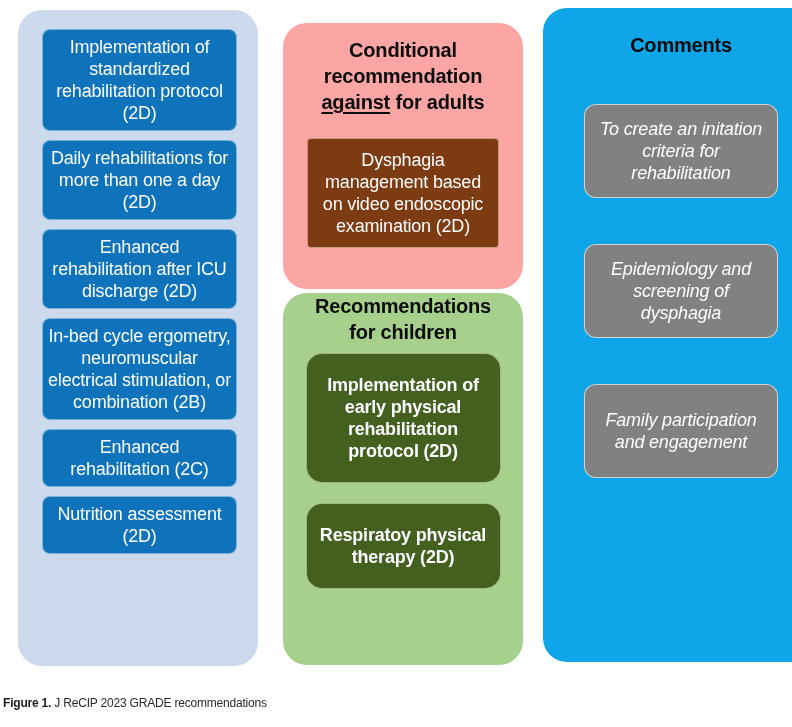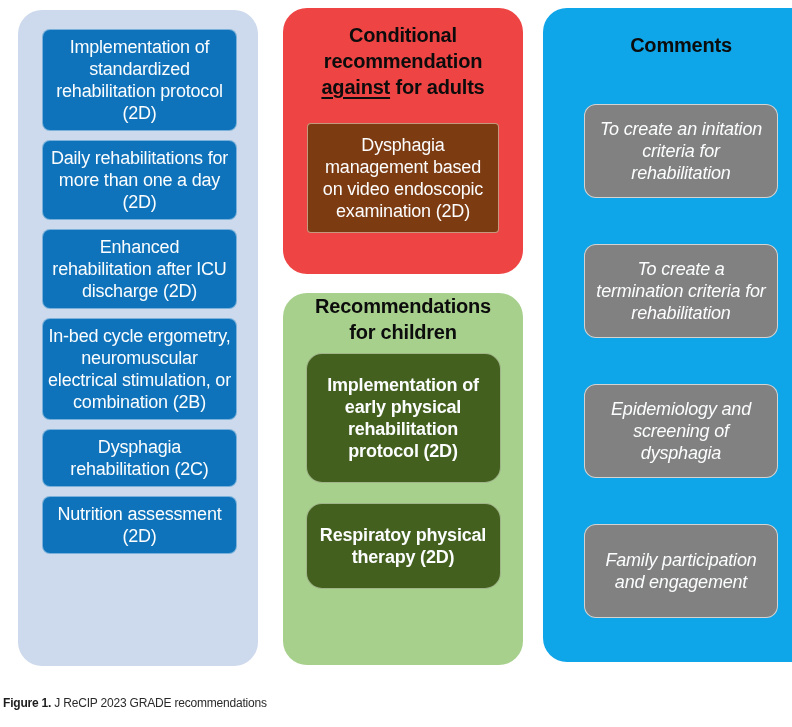--- a/index.html
+++ b/index.html
@@ -14,21 +14,21 @@
     height: 727px;
     background: #ffffff;
     overflow: hidden;
   }
   .panel {
     position: absolute;
     border-radius: 24px;
     box-sizing: border-box;
   }
   .panel-adults   { left: 18px;  top: 10px;  width: 240px; height: 656px; background: #cdd9ec; }
-  .panel-against  { left: 283px; top: 8px;   width: 240px; height: 266px; background: #ef4444; }
+  .panel-against  { left: 283px; top: 23px;   width: 240px; height: 266px; background: #fca5a5; }
   .panel-children { left: 283px; top: 293px; width: 240px; height: 372px; background: #a7d08d; }
   .panel-comments { left: 543px; top: 8px;   width: 276px; height: 654px; background: #0ea5e9; }
 
   .panel-title {
     margin: 0 auto;
     width: 204px;
     text-align: center;
     font-weight: 700;
     font-size: 20px;
     line-height: 26px;
@@ -130,21 +130,21 @@
 <body>
 
 <div class="canvas">
 
   <section class="panel panel-adults">
     <div class="adults-boxes">
       <div class="box">Implementation of standardized rehabilitation protocol (2D)</div>
       <div class="box">Daily rehabilitations for more than one a day (2D)</div>
       <div class="box">Enhanced rehabilitation after ICU discharge (2D)</div>
       <div class="box">In-bed cycle ergometry, neuromuscular electrical stimulation, or combination (2B)</div>
-      <div class="box">Dysphagia rehabilitation (2C)</div>
+      <div class="box">Enhanced rehabilitation (2C)</div>
       <div class="box">Nutrition assessment (2D)</div>
     </div>
   </section>
 
   <section class="panel panel-against">
     <h2 class="panel-title"><span>Conditional recommendation </span><span class="u">against</span><span> for adults</span></h2>
     <div class="box box-brown">Dysphagia management based on video endoscopic examination (2D)</div>
   </section>
 
   <section class="panel panel-children">
@@ -152,21 +152,20 @@
     <div class="children-boxes">
       <div class="box">Implementation of early physical rehabilitation protocol (2D)</div>
       <div class="box">Respiratoy physical therapy (2D)</div>
     </div>
   </section>
 
   <section class="panel panel-comments">
     <h2 class="panel-title">Comments</h2>
     <div class="comments-boxes">
       <div class="box">To create an initation criteria for rehabilitation</div>
-      <div class="box">To create a termination criteria for rehabilitation</div>
       <div class="box">Epidemiology and screening of dysphagia</div>
       <div class="box">Family participation and engagement</div>
     </div>
   </section>
 
   <p class="caption"><span class="cap-label">Figure 1.</span><span> J ReCIP 2023 GRADE recommendations</span></p>
 
 </div>
 
 </body></html>

